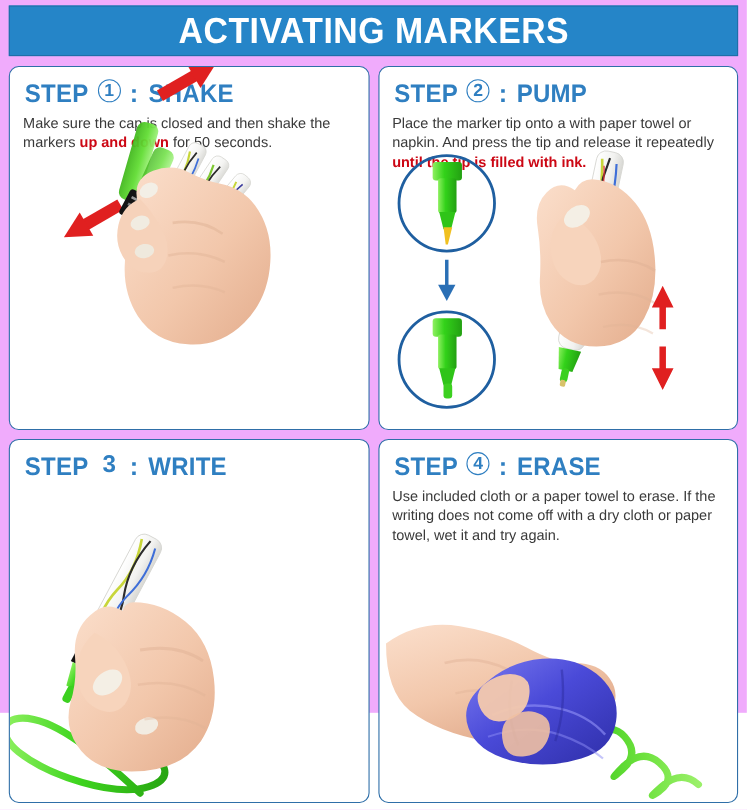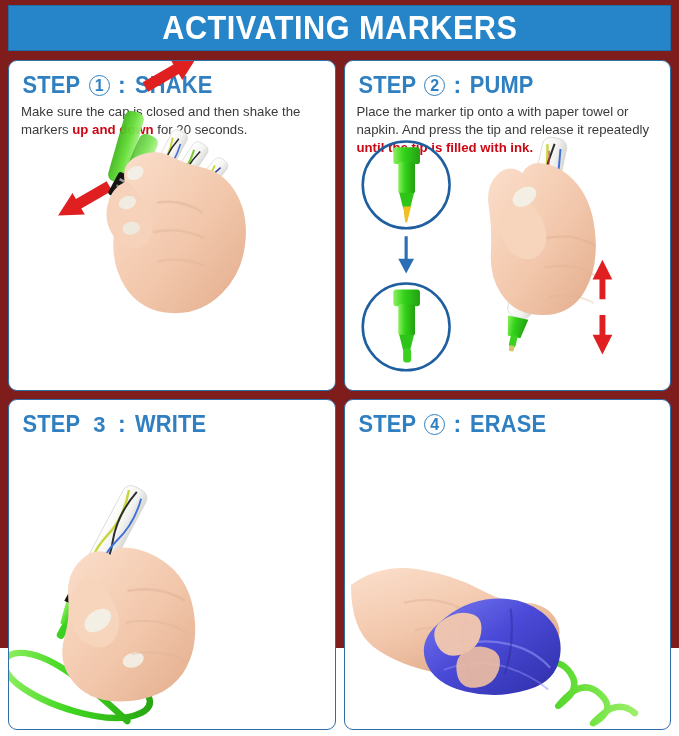--- a/index.html
+++ b/index.html
@@ -10,21 +10,21 @@
   body {
     width: 679px;
     height: 736px;
     font-family: "Liberation Sans", sans-serif;
     overflow: hidden;
   }
   .page {
     position: relative;
     width: 679px;
     height: 648px;
-    background: #7f1d1d;
+    background: #f0abfc;
     box-sizing: border-box;
   }
 
   
   .header-bar {
     position: absolute;
     left: 8px;
     top: 5px;
     width: 663px;
     height: 46px;
@@ -62,21 +62,21 @@
     border: 1.4px solid #2f6fa8;
     border-radius: 9px;
     background: #ffffff;
     box-sizing: border-box;
     overflow: hidden;
   }
 
   .panel-head {
     margin: 11px 0 4px 12px;
     display: flex;
-    align-items: center;
+    align-items: flex-start;
     gap: 7px;
     color: #2f7fc1;
     font-family: "Liberation Sans Narrow", "Liberation Sans", sans-serif;
     font-size: 23px;
     font-weight: bold;
     letter-spacing: 0.2px;
     white-space: nowrap;
   }
   .step-word { transform: scaleX(0.95); }
   .step-num-circle {
@@ -139,21 +139,21 @@
   <div class="grid">
 
     <div class="panel">
       <div class="panel-head">
         <span class="step-word">STEP</span>
         <span class="step-num-circle">1</span>
         <span class="step-colon">:</span>
         <span class="step-title">SHAKE</span>
       </div>
       <div class="panel-body">
-        <span>Make sure the cap is closed and then shake the markers </span><span class="em">up and down</span><span> for 20 seconds.</span>
+        <span>Make sure the cap is closed and then shake the markers </span><span class="em">up and down</span><span> for 50 seconds.</span>
       </div>
       <div class="art">
         <svg viewBox="0 0 330 330" preserveAspectRatio="xMidYMax meet">
           <defs>
             <linearGradient id="skin1" x1="0" y1="0" x2="1" y2="1">
               <stop offset="0%" stop-color="#fbdfcc"></stop>
               <stop offset="55%" stop-color="#f2c7ab"></stop>
               <stop offset="100%" stop-color="#e3ac8c"></stop>
             </linearGradient>
             <linearGradient id="grn1" x1="0" y1="0" x2="1" y2="0">
@@ -411,20 +411,23 @@
       </div>
     </div>
 
     <div class="panel">
       <div class="panel-head">
         <span class="step-word">STEP</span>
         <span class="step-num-circle">4</span>
         <span class="step-colon">:</span>
         <span class="step-title">ERASE</span>
       </div>
+      <div class="panel-body">
+        <span>Use included cloth or a paper towel to erase. If the writing does not come off with a dry cloth or paper towel, wet it and try again.</span>
+      </div>
       <div class="art">
         <svg viewBox="0 0 330 220" preserveAspectRatio="xMidYMax meet">
           <defs>
             <linearGradient id="skin4" x1="0" y1="0" x2="0.6" y2="1">
               <stop offset="0%" stop-color="#fbdfcc"></stop>
               <stop offset="55%" stop-color="#f2c7ab"></stop>
               <stop offset="100%" stop-color="#e0a98a"></stop>
             </linearGradient>
             <linearGradient id="cloth4" x1="0" y1="0" x2="1" y2="1">
               <stop offset="0%" stop-color="#7b7bf0"></stop>

